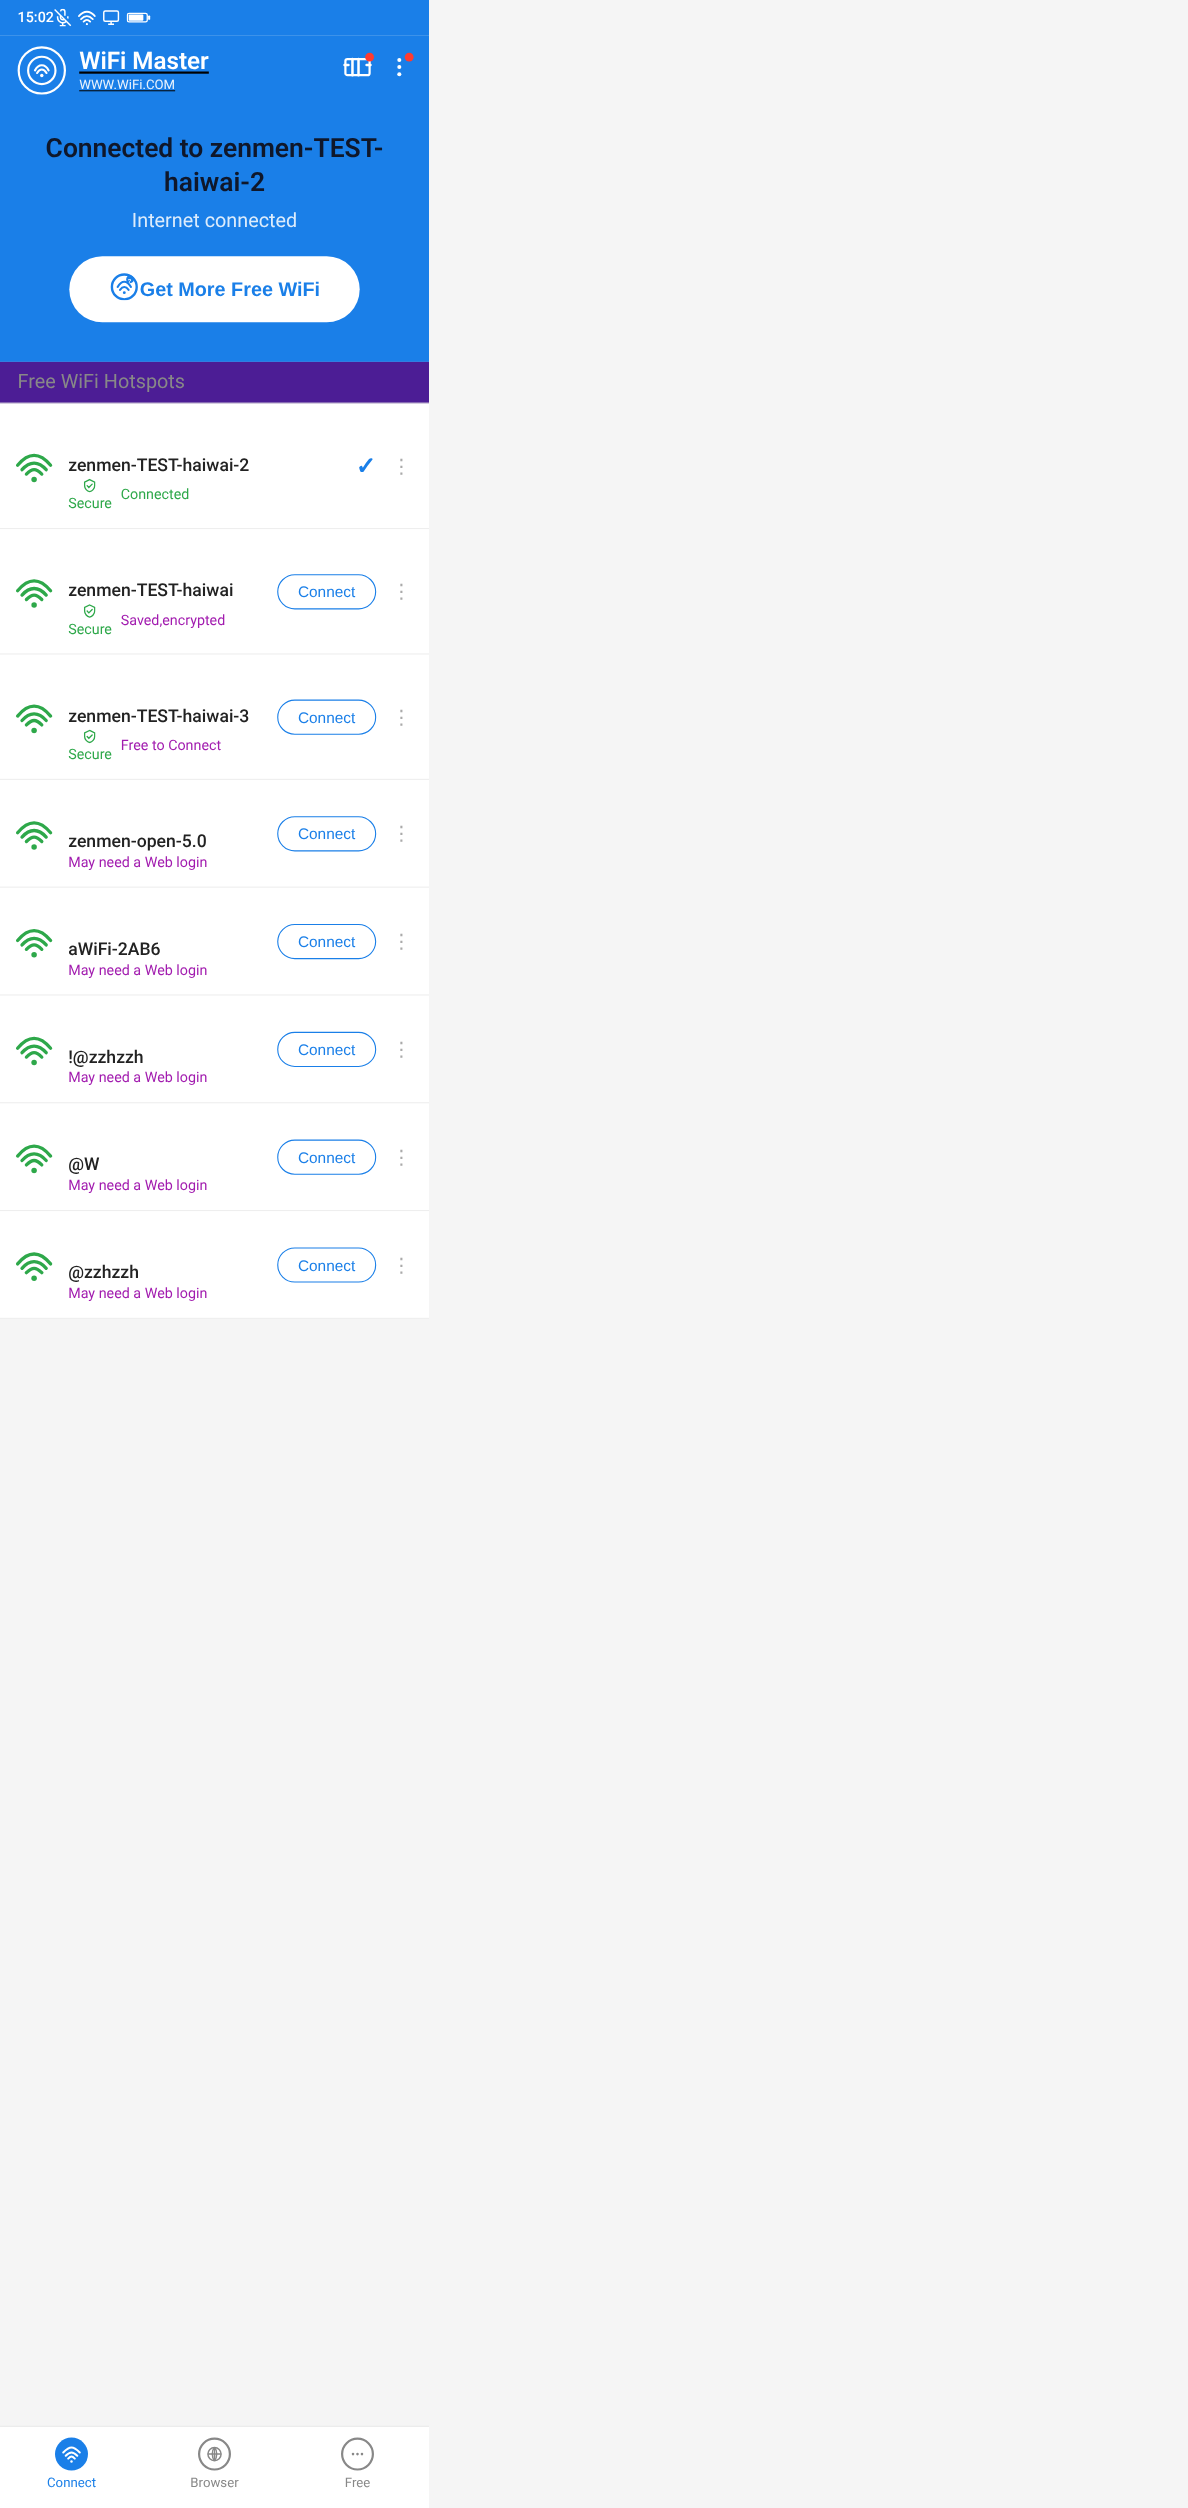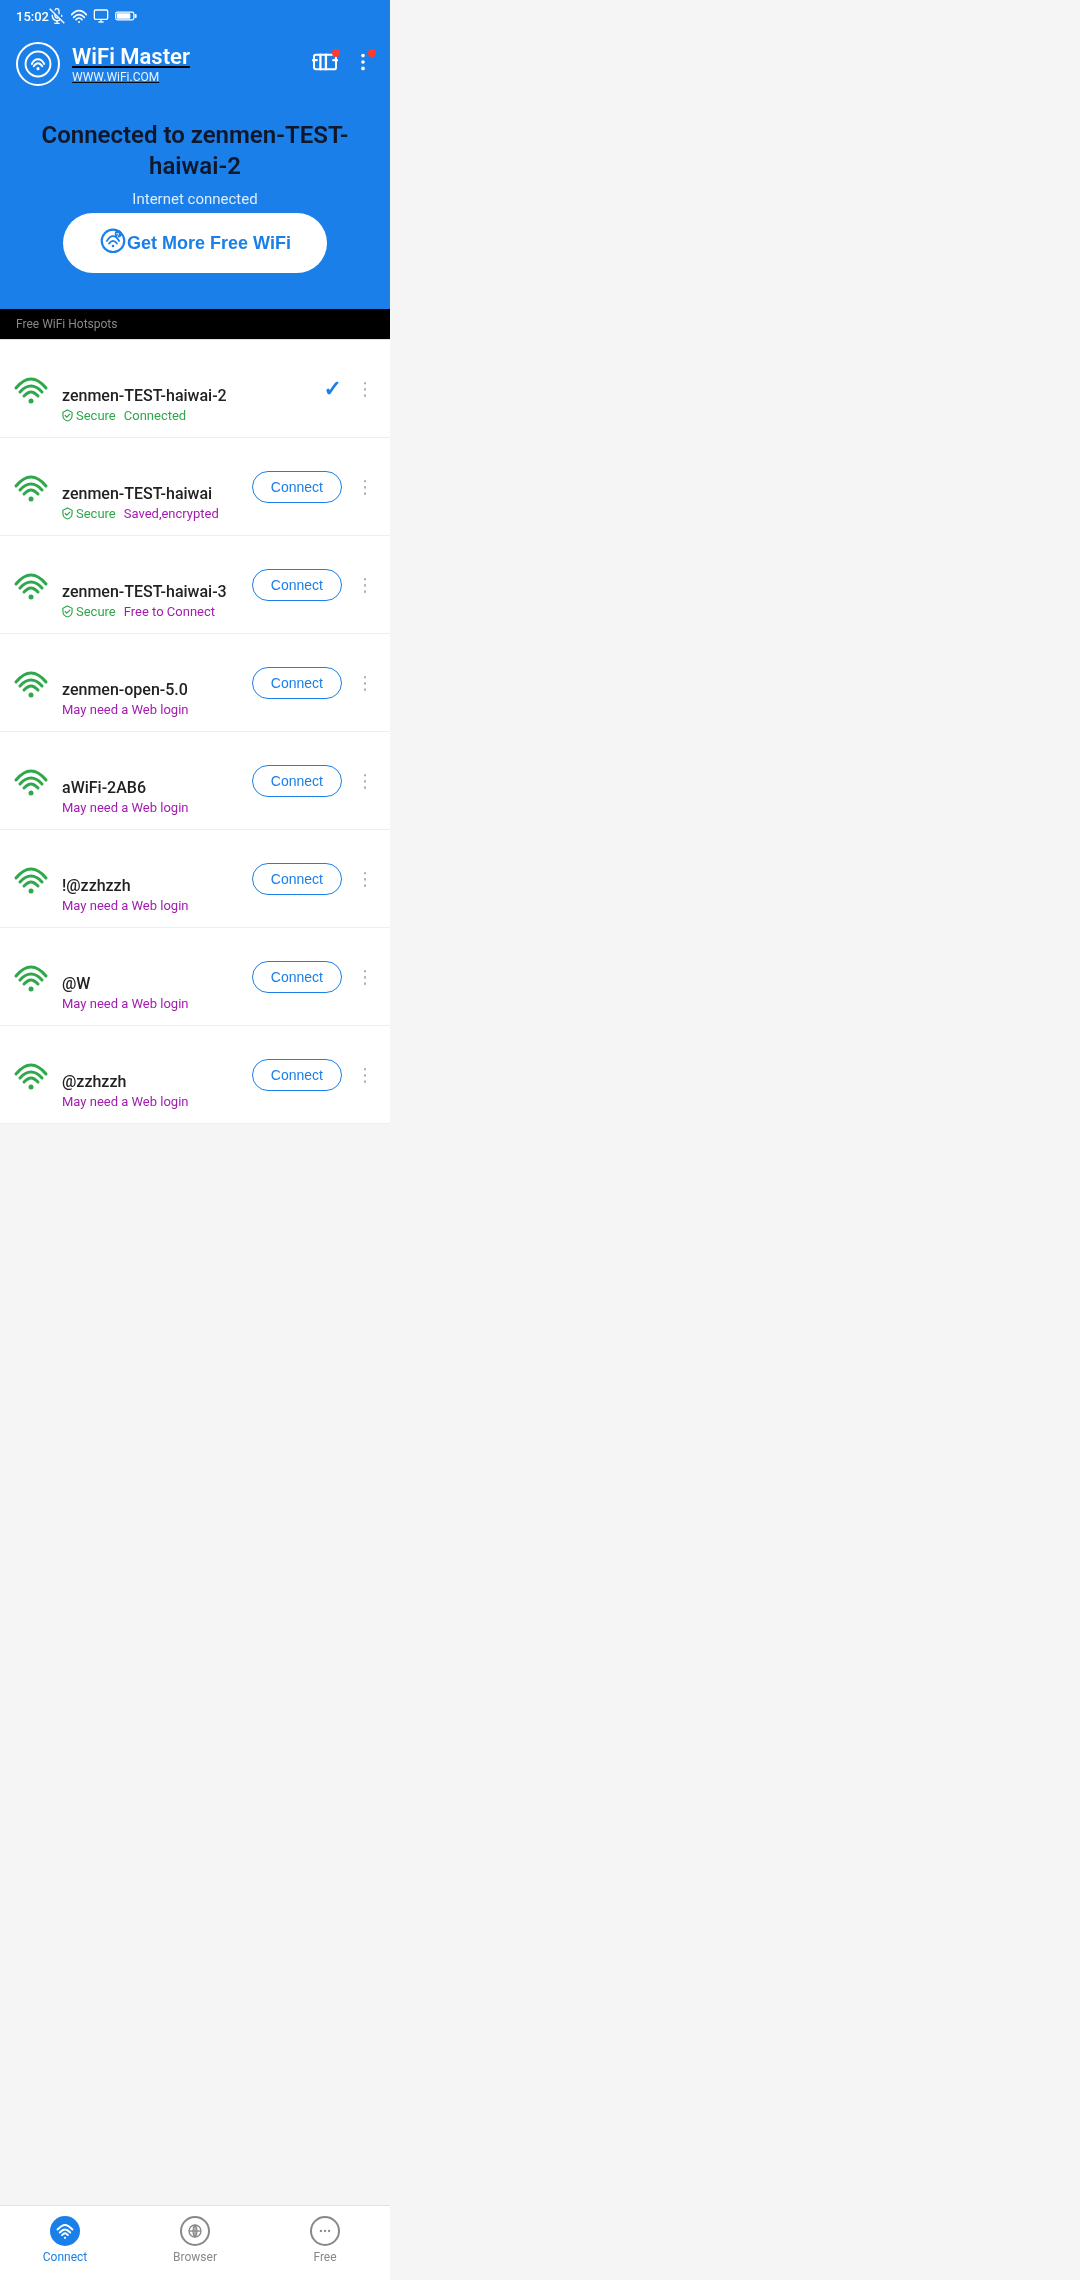--- a/index.html
+++ b/index.html
@@ -95,44 +95,44 @@
     }
     .hero-title {
       color: #0f172a;
       font-size: 24px;
       font-weight: 600;
       line-height: 1.3;
       margin-bottom: 8px;
     }
     .hero-subtitle {
       color: rgba(255,255,255,0.85);
-      font-size: 15px;
-      margin-bottom: 5px;
+      font-size: 18px;
+      margin-bottom: 22px;
     }
     .get-wifi-btn {
       background: white;
       border: none;
       border-radius: 50px;
       padding: 14px 36px;
       display: inline-flex;
       align-items: center;
       cursor: pointer;
       font-size: 18px;
       color: #1a7fe8;
       font-weight: 600;
     }
     .get-wifi-btn .btn-icon {
       font-size: 22px;
     }
 
     
     .section-label {
-      background: #000000;
+      background: #4c1d95;
       color: #888;
-      font-size: 12px;
+      font-size: 18px;
       padding: 8px 16px;
       border-bottom: 1px solid #e0e0e0;
     }
 
     
     .wifi-list {
       background: white;
     }
     .wifi-item {
       display: flex;
@@ -164,20 +164,21 @@
       align-items: center;
       gap: 8px;
       font-size: 13px;
     }
     .badge-secure {
       color: #2ea84a;
       display: flex;
       align-items: center;
       gap: 3px;
       font-size: 13px;
+      flex-direction: column;
     }
     .wifi-status-text {
       color: #2ea84a;
       font-size: 13px;
     }
     .wifi-secondary-text {
       color: #a21caf;
       font-size: 13px;
     }
     .wifi-action {

